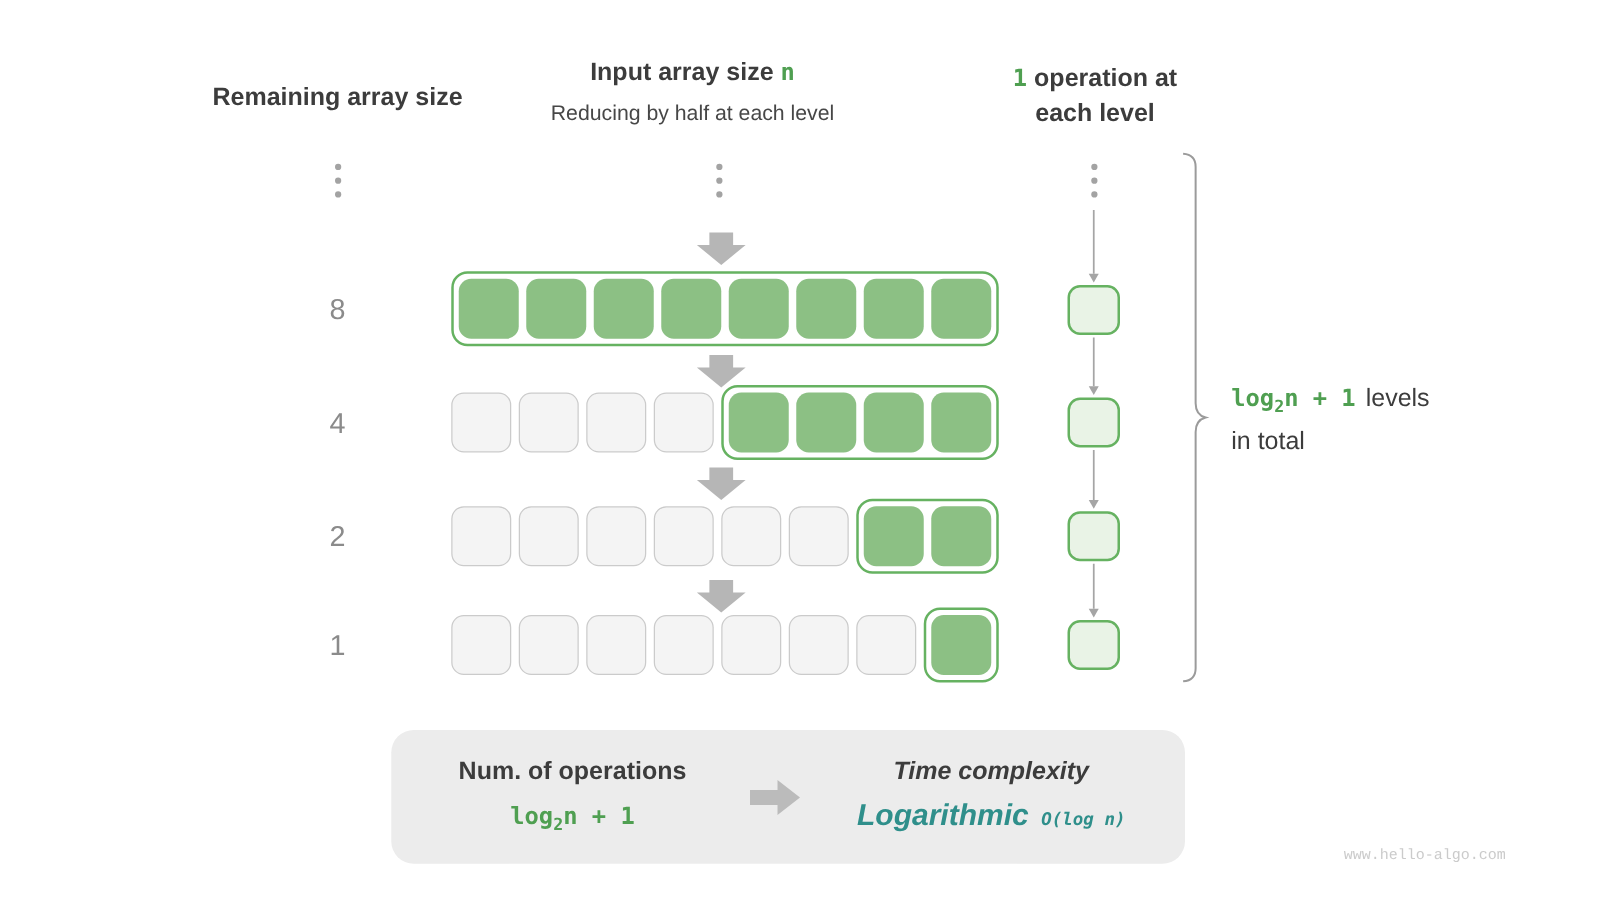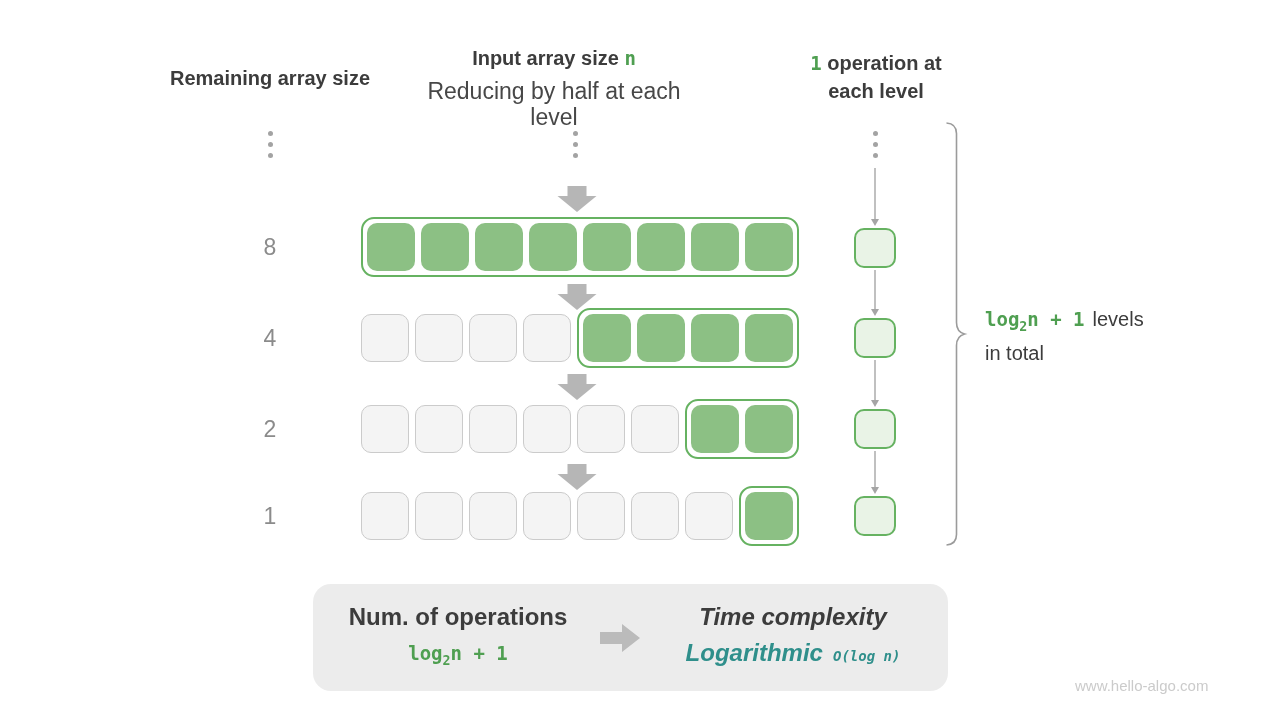--- a/index.html
+++ b/index.html
@@ -5,21 +5,21 @@
   html,body{margin:0;padding:0;}
   body{
     width:1280px;height:720px;position:relative;overflow:hidden;
     background:#ffffff;
     font-family:"Liberation Sans", sans-serif;
   }
   .abs{position:absolute;}
   
   .hdr{position:absolute;text-align:center;color:var(--text-dark);}
   .hdr .b{font-weight:bold;font-size:20px;line-height:28px;}
-  .hdr .r{font-weight:normal;font-size:23px;line-height:26px;color:#474747;margin-top:6px;}
+  .hdr .r{font-weight:normal;font-size:17px;line-height:26px;color:#474747;margin-top:6px;}
   .accent{color:var(--accent-green);font-family:"DejaVu Sans Mono",monospace;font-weight:bold;}
   #hdr-left{left:120px;top:64px;width:300px;}
   #hdr-center{left:404px;top:44px;width:300px;}
   #hdr-right{left:776px;top:49px;width:200px;}
   
   .dots{position:absolute;top:131px;display:flex;flex-direction:column;gap:6px;align-items:center;width:6px;}
   .dot{width:5px;height:5px;border-radius:50%;background:var(--dot-gray);}
   
   .row{position:absolute;left:250px;height:62px;display:flex;align-items:center;}
   .row-label{width:40px;text-align:center;font-size:23px;color:var(--num-gray);}
@@ -35,26 +35,26 @@
   #brace-label{left:985px;top:306px;width:200px;text-align:left;color:var(--text-dark);font-size:20px;line-height:27px;}
   #brace-label .formula{font-size:19px;}
   #brace-label .lv{margin-left:8px;}
   .formula{font-family:"DejaVu Sans Mono",monospace;font-weight:bold;color:var(--accent-green);}
   .formula sub{font-size:70%;}
   
   #summary{left:313px;top:584px;width:635px;height:107px;background:var(--panel-bg);border-radius:18px;}
   .sum-col{position:absolute;text-align:center;}
   #sum-left{left:0;top:20px;width:290px;}
   #sum-right{left:330px;top:20px;width:300px;font-style:italic;}
-  .sum-title{font-weight:bold;font-size:24px;color:var(--text-dark);line-height:26px;}
+  .sum-title{font-weight:bold;font-size:20px;color:var(--text-dark);line-height:26px;}
   .sum-sub{margin-top:11px;font-size:19px;line-height:24px;}
   .teal-name{color:var(--teal);font-weight:bold;font-size:24px;margin-top:48px;}
   .teal-bigo{color:var(--teal);font-family:"DejaVu Sans Mono",monospace;font-weight:bold;font-size:14px;margin-left:10px;}
   
-  #watermark{left:1075px;top:677px;font-family:Liberation Sans, sans-serif;font-size:15px;color:var(--watermark);}
+  #watermark{left:1075px;top:677px;font-family:Liberation Mono, monospace;font-size:12px;color:var(--watermark);}
   
   #overlay{position:absolute;left:0;top:0;pointer-events:none;}
 </style>
 </head>
 <body>
 
 <div class="hdr" id="hdr-left">
   <div class="b">Remaining array size</div>
 </div>
 

